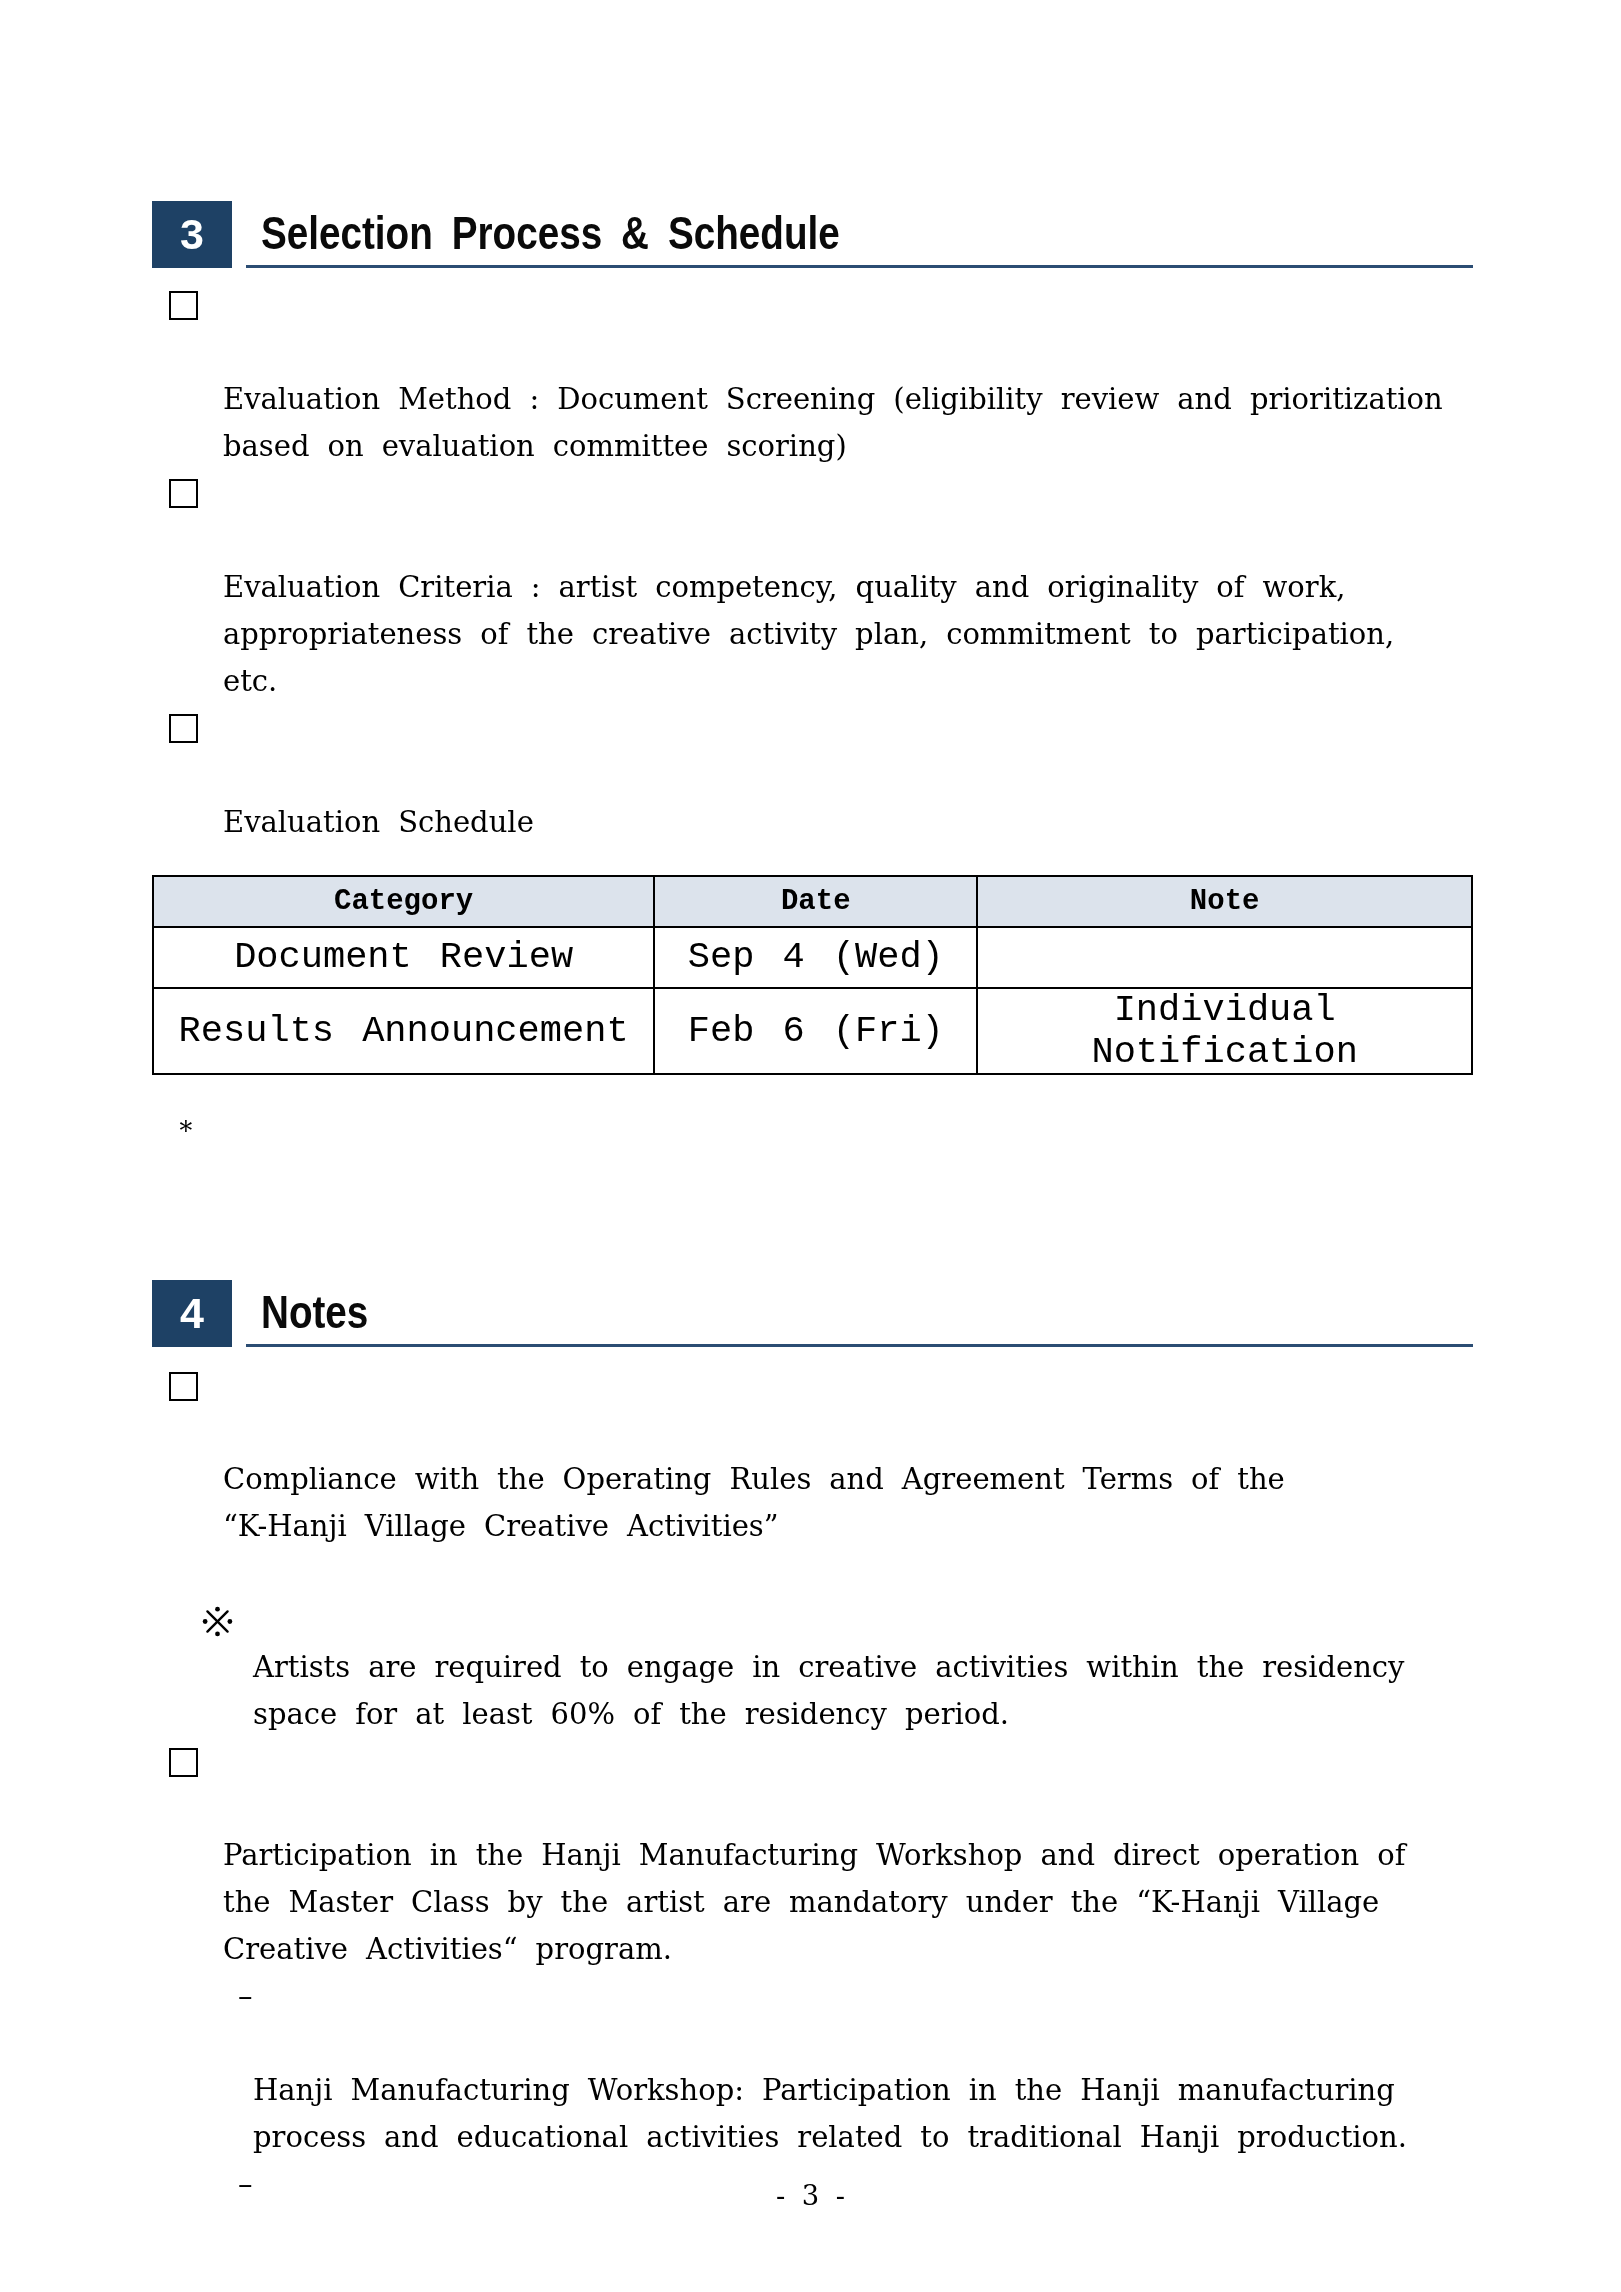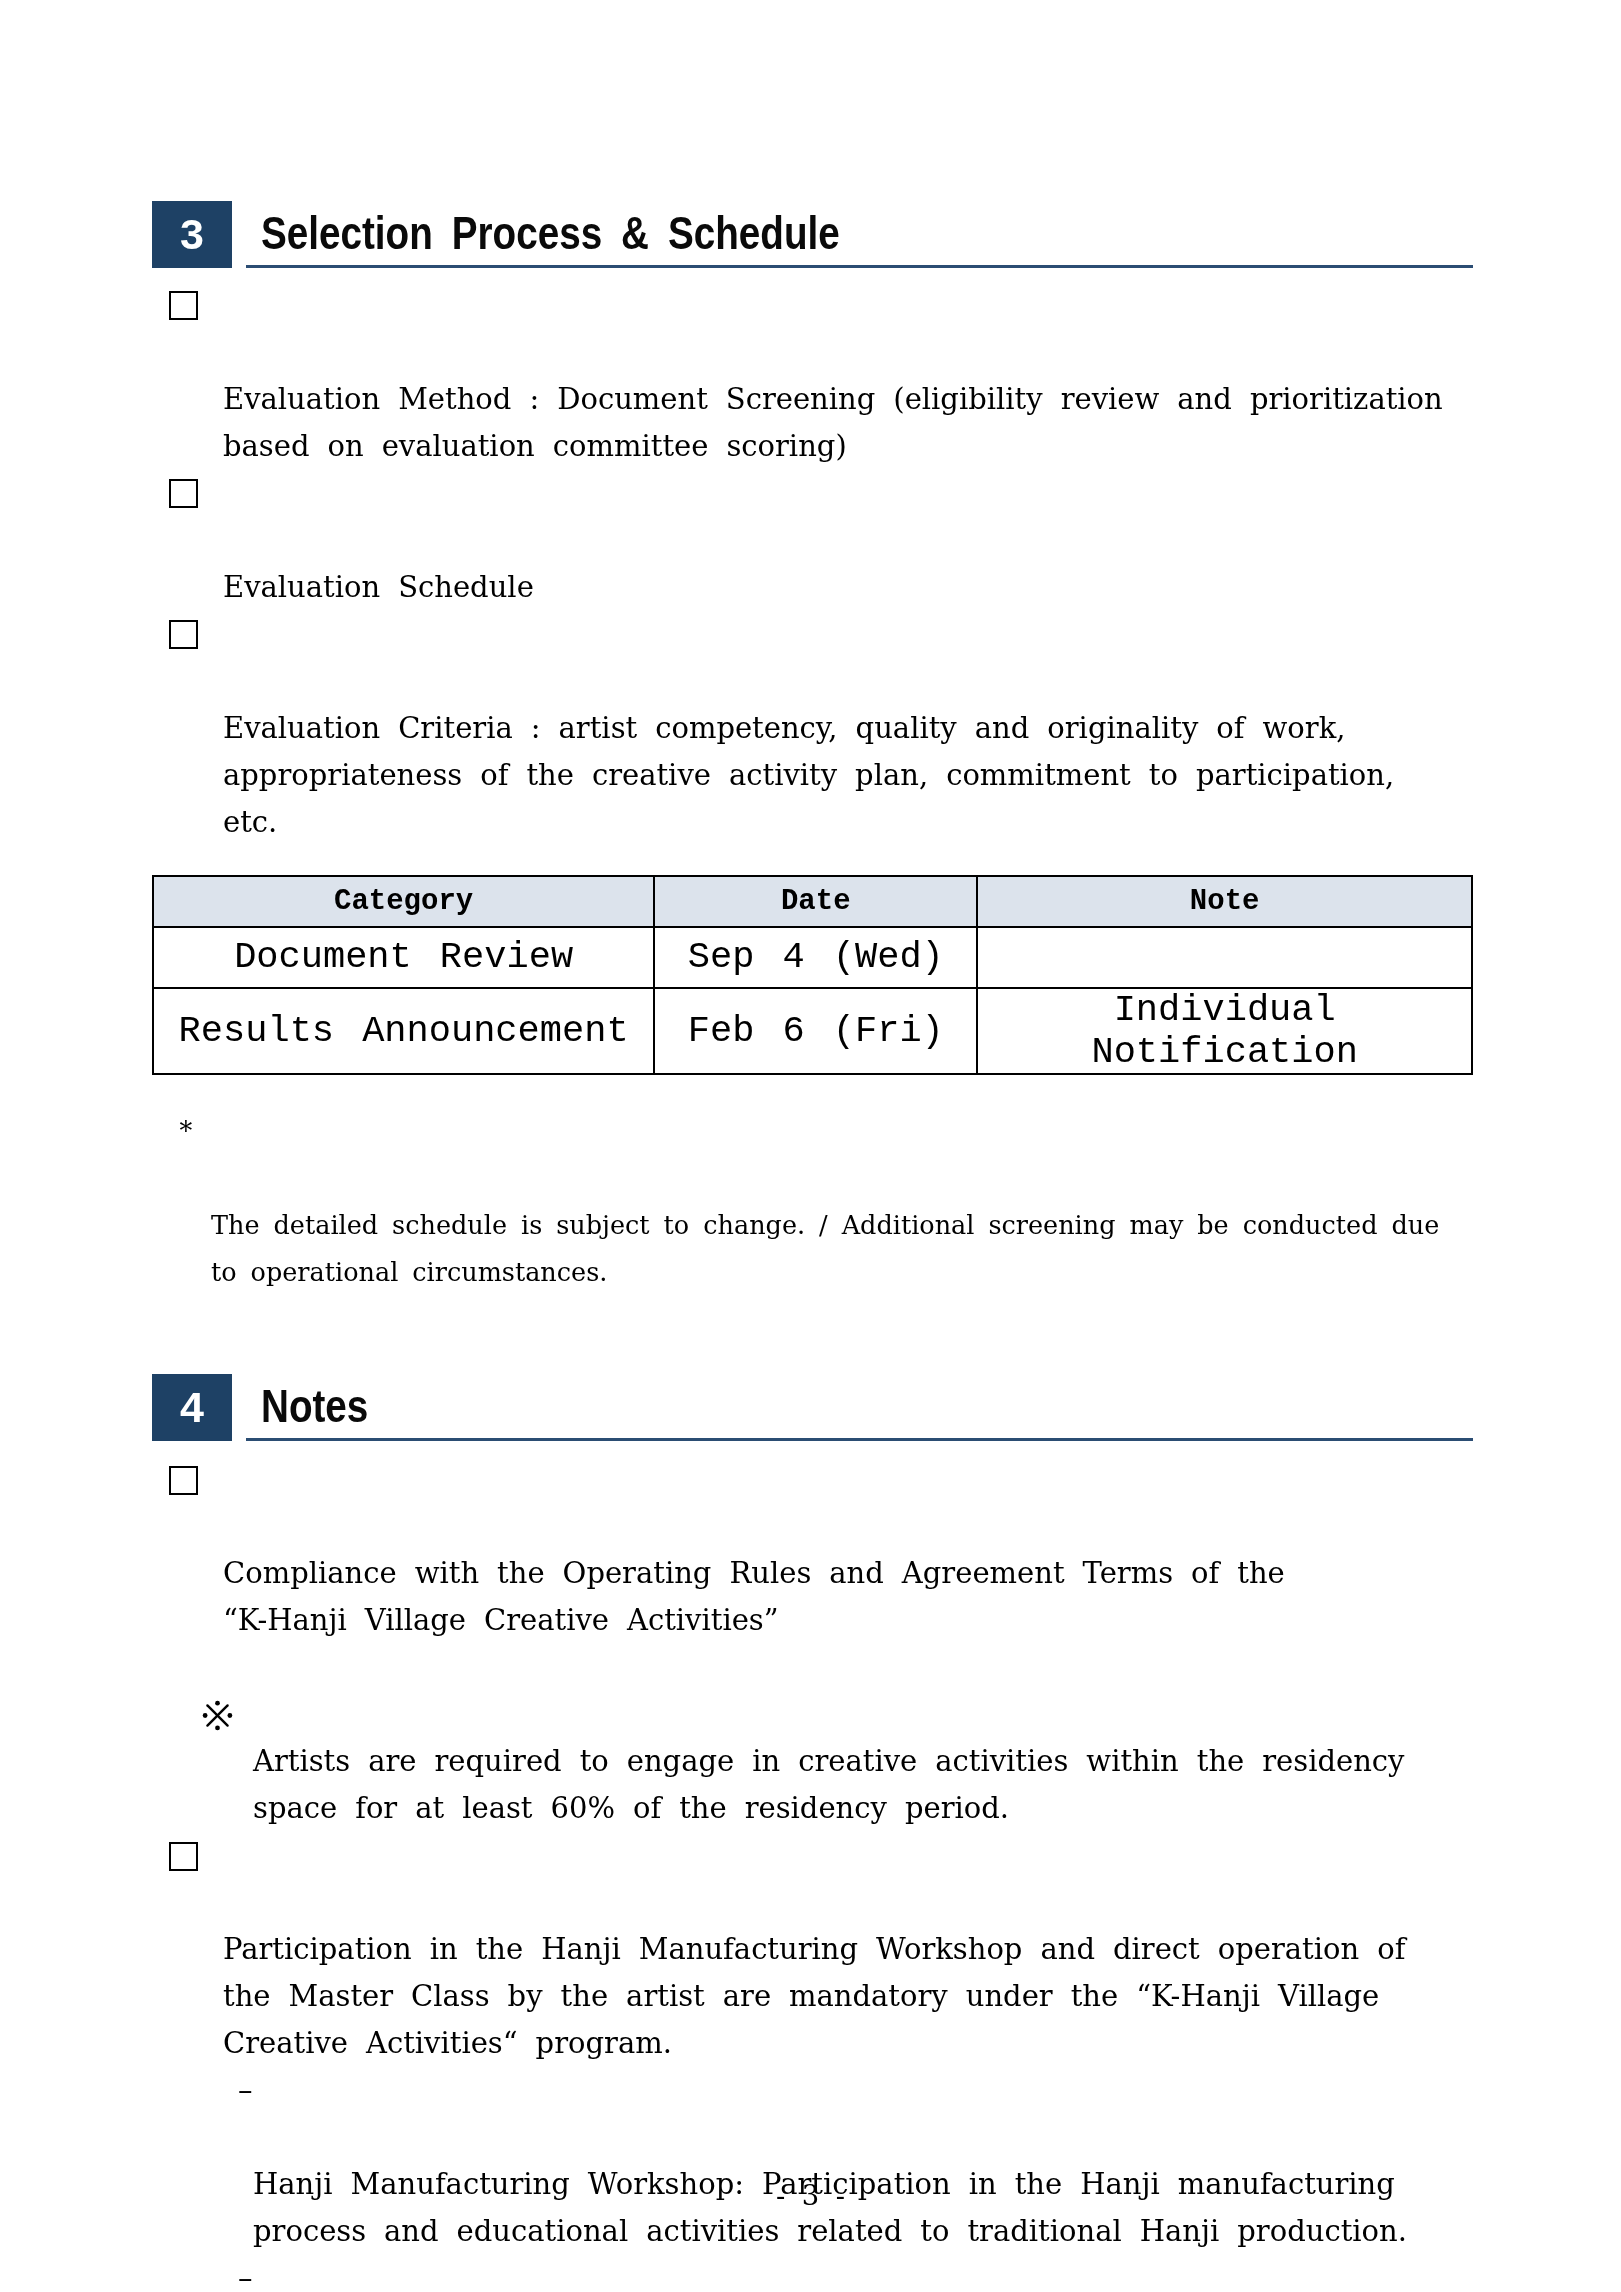--- a/index.html
+++ b/index.html
@@ -115,27 +115,27 @@
         </div>
       </div>
       <div class="items">
         <div class="item lv0">
           <span class="sq"></span>
           <span>Evaluation Method : Document Screening (eligibility review and prioritization
 based on evaluation committee scoring)</span>
         </div>
         <div class="item lv0">
           <span class="sq"></span>
-          <span>Evaluation Schedule</span>
-        </div>
-        <div class="item lv0">
-          <span class="sq"></span>
           <span>Evaluation Criteria : artist competency, quality and originality of work,
 appropriateness of the creative activity plan, commitment to participation,
 etc.</span>
+        </div>
+        <div class="item lv0">
+          <span class="sq"></span>
+          <span>Evaluation Schedule</span>
         </div>
       </div>
 
       <table class="tbl">
         <colgroup>
             <col class="col-cat">
             <col class="col-date">
             <col class="col-note">
           </colgroup>
         <thead>
@@ -154,22 +154,20 @@
           <tr>
             <td>Results Announcement</td>
             <td>Feb 6 (Fri)</td>
             <td>Individual Notification</td>
           </tr>
         </tbody>
       </table>
 
       <div class="footnote">
         <span class="fn-mark">*</span>
-        <span>The detailed schedule is subject to change. / Additional screening may be conducted due
-to operational circumstances.</span>
       </div>
     </div>
 
     <div class="sec4">
       <div class="sec-header">
         <div class="badge">4</div>
         <div class="title-wrap">
           <span class="sec-title">Notes</span>
         </div>
       </div>

